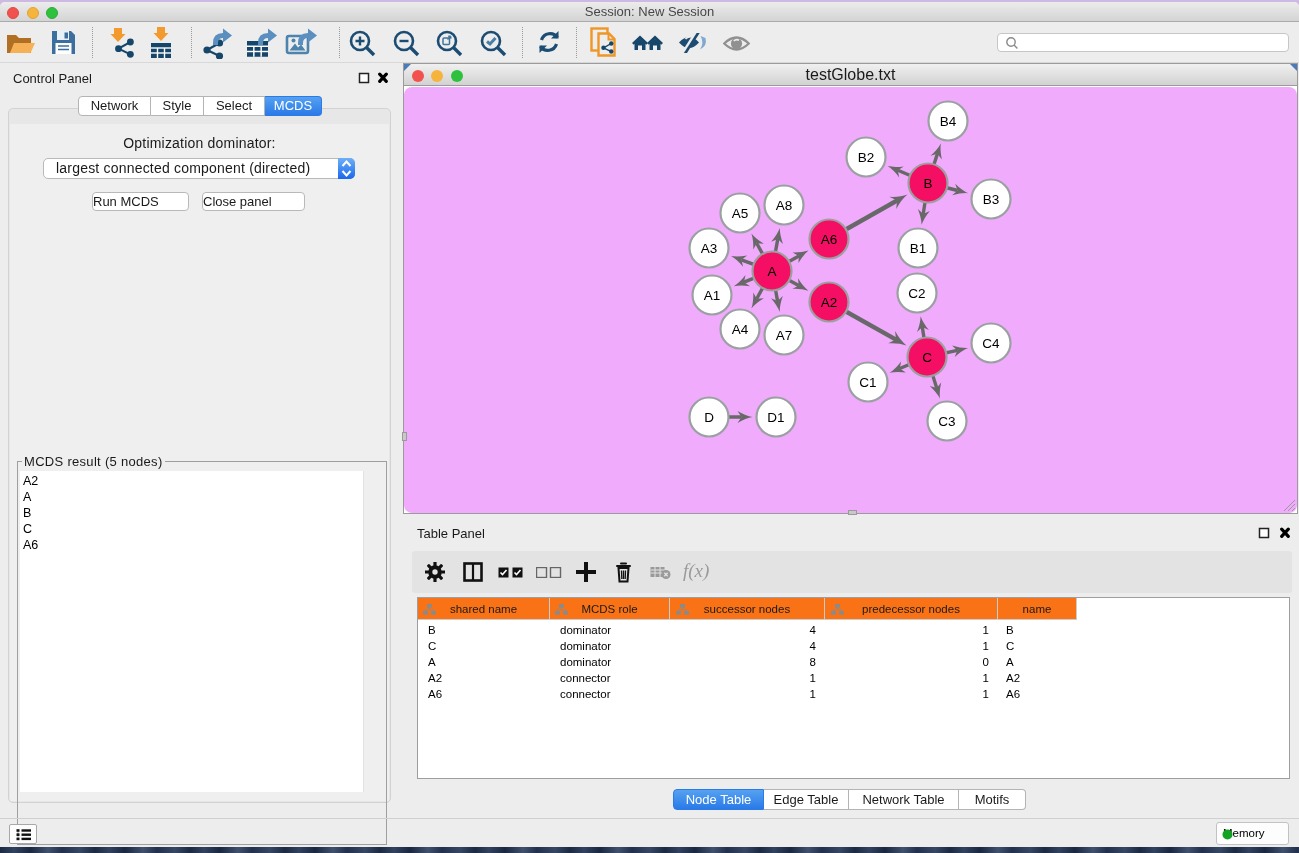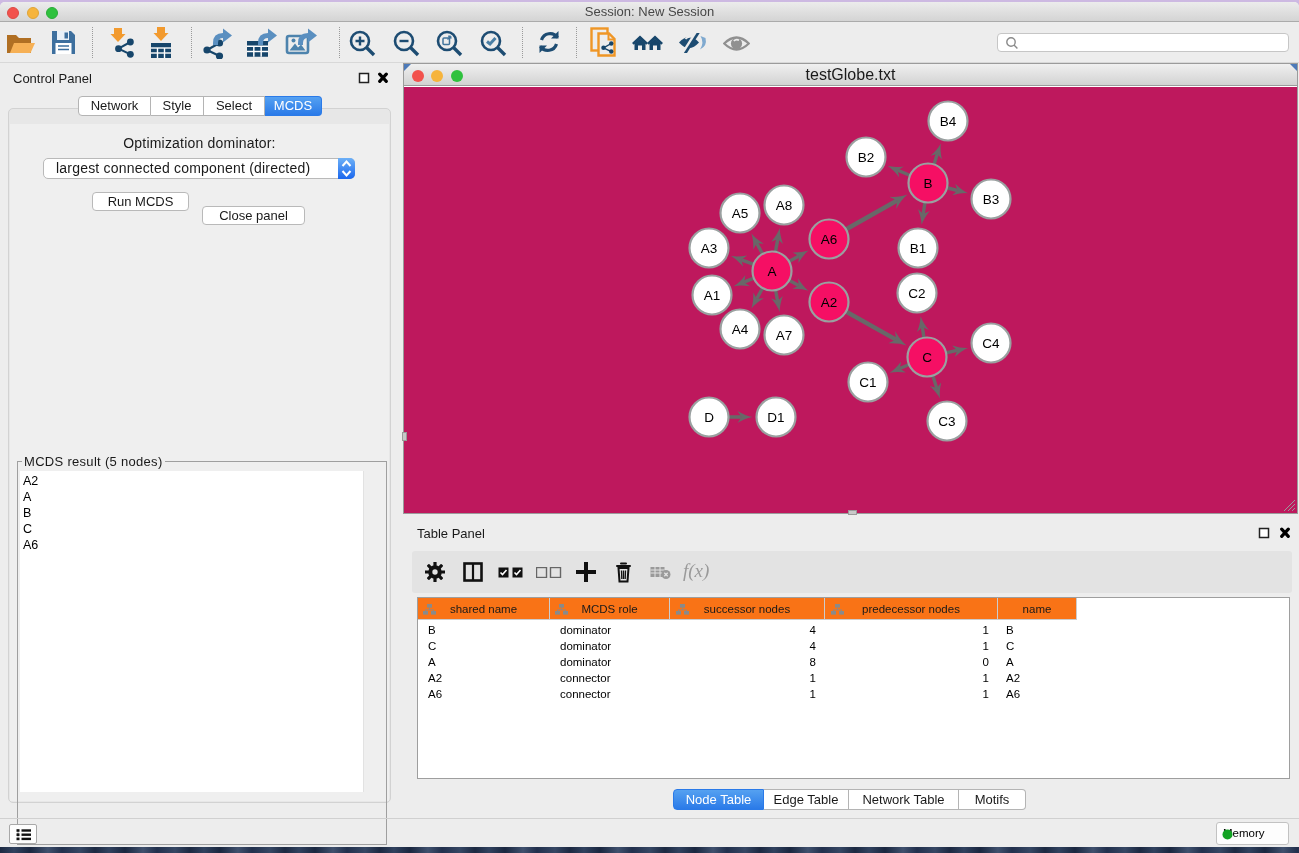--- a/index.html
+++ b/index.html
@@ -19,31 +19,31 @@
 .tabs { position:absolute; top:96px; height:20px; display:flex; z-index:3; }
 .tab { border:1px solid #b4b4b4; border-left:none; background:#fff; font-size:13px; color:#1a1a1a; text-align:center; line-height:18px; }
 .tab.first { border-left:1px solid #b4b4b4; border-radius:4px 0 0 4px; }
 .tab.last { border-radius:0 4px 4px 0; }
 .tab.sel { background:linear-gradient(#55a1f1,#2a7ae8); border-color:#2a7ae8; color:#fff; }
 .cp-outer { position:absolute; left:8px; top:108px; width:383px; height:695px; background:#e7e7e7; border:1px solid #d2d2d2; border-radius:5px; }
 .cp-inner { position:absolute; left:10px; top:124px; width:379px; height:677px; background:#efefef; }
 .opt-label { position:absolute; left:0; top:135px; width:399px; text-align:center; font-size:14px; letter-spacing:0.2px; color:#1a1a1a; }
 .dropdown { position:absolute; left:43px; top:158px; width:312px; height:21px; background:#fff; border:1px solid #b9b9b9; border-radius:5px; font-size:14px; letter-spacing:0.2px; color:#1a1a1a; line-height:19px; padding-left:12px; }
 .dd-spin { position:absolute; right:-1px; top:-1px; width:17px; height:21px; background:linear-gradient(#6db0f7,#1a67ee); border-radius:0 5px 5px 0; }
-.btn { position:absolute; top:192px; height:19px; background:#fff; border:1px solid #b9b9b9; border-radius:4px; font-size:13px; color:#1a1a1a; text-align:center; line-height:17px; }
+.btn { position:absolute; top:192px; height:19px; background:#fff; border:1px solid #b9b9b9; border-radius:4px; font-size:13px; color:#1a1a1a; text-align:left; line-height:17px; }
 .groupbox { position:absolute; left:17px; top:461px; width:370px; height:384px; border:1px solid #9f9f9f; }
 .groupbox-label { position:absolute; left:4px; top:-8px; background:#efefef; padding:0 2px; font-size:13px; letter-spacing:0.3px; color:#1a1a1a; }
 .cp-list { position:absolute; left:2px; top:9px; padding-top:3px; width:364px; height:321px; background:#fff; font-size:12.5px; color:#000; }
 .cp-list .li { padding-left:3px; height:16px; line-height:15px; }
 .cp-scroll { position:absolute; right:0px; top:0px; width:21px; height:321px; background:#efefef; border-left:1px solid #e2e2e2; }
 
 
 .netwin { position:absolute; left:403px; top:63px; width:895px; height:451px; background:#fff; border:1px solid #9b9b9b; }
 .net-titlebar { position:absolute; left:0; top:0; width:100%; height:22px; background:linear-gradient(#f0f0f0,#d2d2d2); border-bottom:1px solid #9b9b9b; }
-.net-canvas { position:absolute; left:0; top:23px; width:893px; height:426px; background:#be185d; }
+.net-canvas { position:absolute; left:0; top:23px; width:893px; height:426px; background:#f0abfc;border-radius:8px; }
 
 
 .tp-title { position:absolute; left:417px; top:526px; font-size:13px; color:#1a1a1a; }
 .tp-toolbar { position:absolute; left:412px; top:551px; width:880px; height:42px; background:#e3e3e3; border-radius:3px; }
 .tbl { position:absolute; left:417px; top:597px; width:873px; height:182px; background:#fff; border:1px solid #9e9e9e; }
 .tbl-header { position:absolute; left:0; top:0; width:659px; height:22px; background:#f97316; border-bottom:1px solid #cccccc; }
 .th { position:absolute; top:0; height:22px; border-right:1px solid #cccccc; font-size:11.5px; color:#1a1a1a; text-align:center; line-height:22px; }
 .treeicon { position:absolute; top:6px; }
 .tr { position:absolute; height:16px; font-size:11.5px; color:#000; line-height:16px; }
 .bot-tabs { position:absolute; top:789px; height:21px; display:flex; left:673px; }
@@ -227,21 +227,21 @@
 <div class="cp-outer"></div>
 <div class="cp-inner"></div>
 <div class="opt-label">Optimization dominator:</div>
 <div class="dropdown">largest connected component (directed)
   <div class="dd-spin"><svg width="17" height="21" viewBox="0 0 17 21">
         <path d="M4.5 8 L8.5 3.5 L12.5 8" fill="none" stroke="#fff" stroke-width="2"></path>
         <path d="M4.5 13 L8.5 17.5 L12.5 13" fill="none" stroke="#fff" stroke-width="2"></path>
       </svg></div>
 </div>
 <div class="btn" style="left:92px; width:97px;">Run MCDS</div>
-<div class="btn" style="left:202px; width:103px;margin-top:14px;">Close panel</div>
+<div class="btn" style="left:202px; width:103px;">Close panel</div>
 <div class="groupbox">
   <div class="groupbox-label">MCDS result (5 nodes)</div>
   <div class="cp-list">
     <div class="li">A2</div>
       <div class="li">A</div>
       <div class="li">B</div>
       <div class="li">C</div>
       <div class="li">A6</div>
     <div class="cp-scroll"></div>
   </div>

